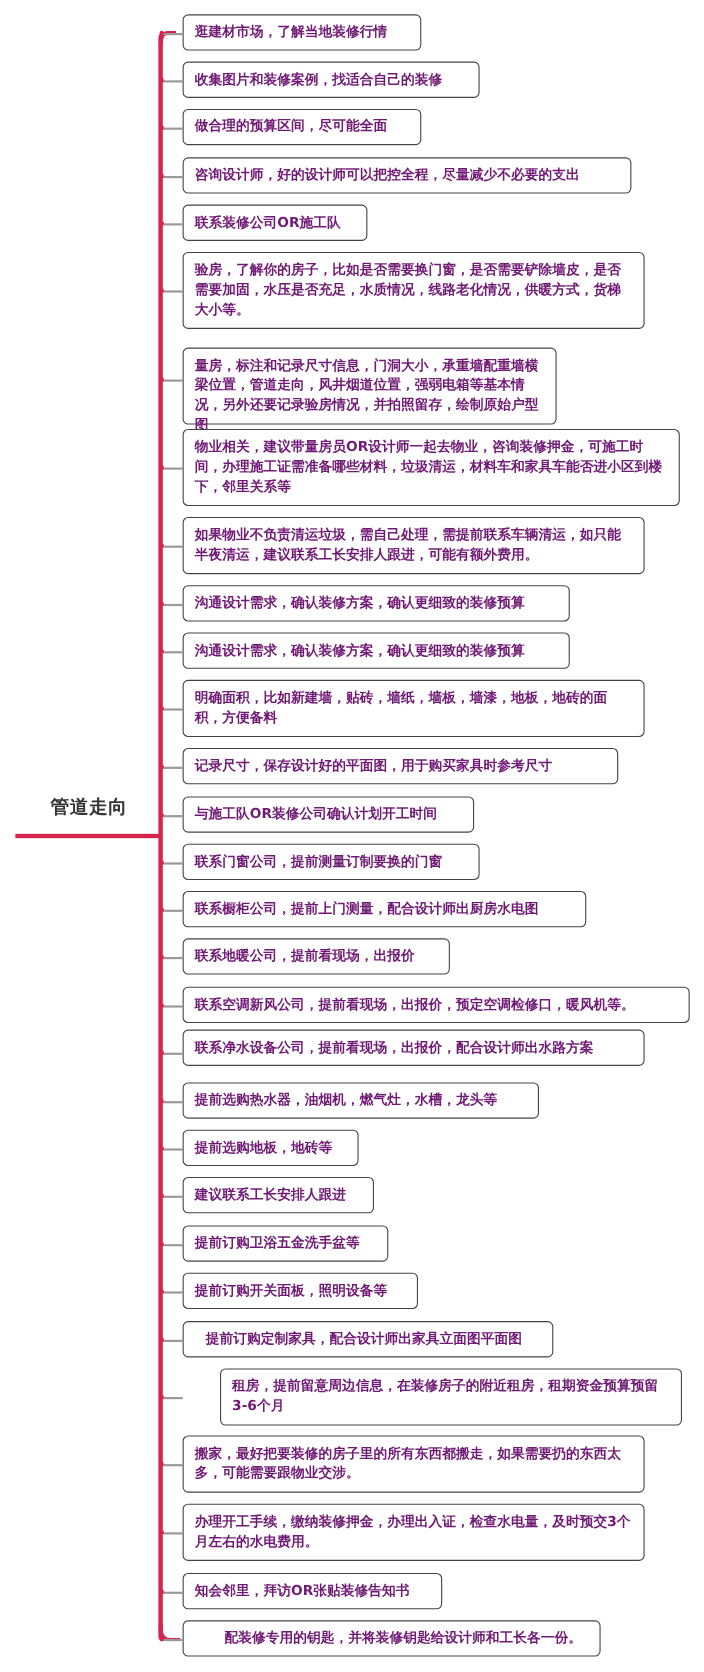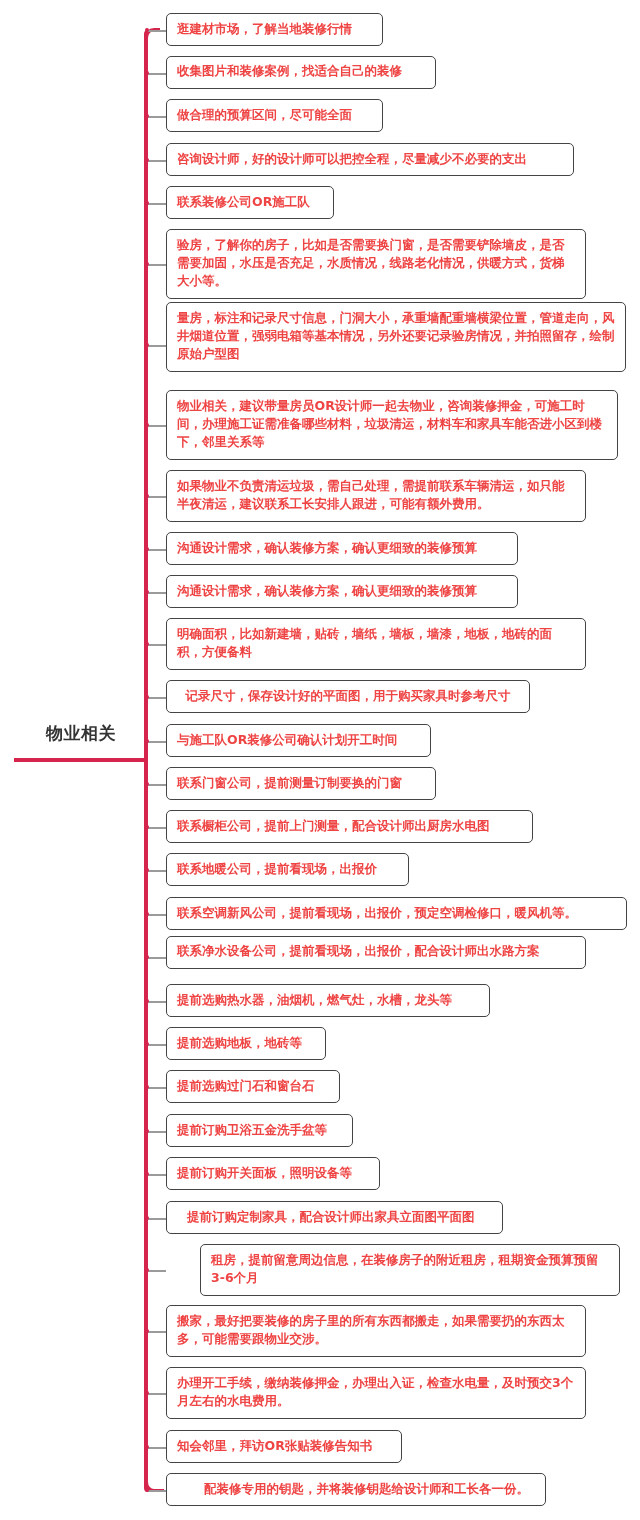--- a/index.html
+++ b/index.html
@@ -25,84 +25,84 @@
     position: absolute; left: 14px; top: 758px; width: 132px; height: 4px; background: #d5254d;
   }
   .root-label {
     position: absolute; left: 36px; top: 722px; width: 90px; text-align: center;
     font-size: 17px; font-weight: bold; color: #333333; letter-spacing: 0.5px;
   }
   .node {
     position: absolute; left: 166px;
     border: 1.5px solid #444444; border-radius: 5px; background: #ffffff;
     box-sizing: border-box; padding: 6px 10px 6px 10px;
-    font-size: 12.5px; font-weight: bold; color: #ef4444; line-height: 18px;
+    font-size: 12.5px; font-weight: bold; color: #701a75; line-height: 18px;
     white-space: pre-wrap;
   }
   .link {
     position: absolute; left: 148px; height: 1.5px; width: 18px; background: #9a9a9a;
   }
   .link::before {
     content: ""; position: absolute; left: -3px; top: -2px; width: 4px; height: 4px;
     border-radius: 2px; background: #d5254d;
   }
 </style>
 </head>
 <body>
 
 <div class="root-bar"></div>
-<div class="root-label">物业相关</div>
+<div class="root-label">管道走向</div>
 <div class="spine"></div>
 <div class="spine-top"></div>
 <div class="spine-bottom"></div>
 
 <div id="nodes">
     <div class="node" style="top: 13px; height: 33px; width: 217px;">逛建材市场，了解当地装修行情</div>
     <div class="link" style="top: 30px;"></div>
-    <div class="node" style="top: 56px; height: 33px; width: 270px; font-family: Liberation Mono, monospace;">收集图片和装修案例，找适合自己的装修</div>
+    <div class="node" style="top: 56px; height: 33px; width: 270px;">收集图片和装修案例，找适合自己的装修</div>
     <div class="link" style="top: 73px;"></div>
-    <div class="node" style="top: 99px; height: 33px; width: 217px;">做合理的预算区间，尽可能全面</div>
+    <div class="node" style="top: 99px; height: 33px; width: 217px; font-family: Liberation Mono, monospace;">做合理的预算区间，尽可能全面</div>
     <div class="link" style="top: 116px;"></div>
     <div class="node" style="top: 143px; height: 33px; width: 408px;">咨询设计师，好的设计师可以把控全程，尽量减少不必要的支出</div>
     <div class="link" style="top: 160px;"></div>
     <div class="node" style="top: 186px; height: 33px; width: 168px;">联系装修公司OR施工队</div>
     <div class="link" style="top: 203px;"></div>
     <div class="node" style="top: 229px; height: 70px; width: 420px; font-family: Liberation Serif, serif;">验房，了解你的房子，比如是否需要换门窗，是否需要铲除墙皮，是否需要加固，水压是否充足，水质情况，线路老化情况，供暖方式，货梯大小等。</div>
     <div class="link" style="top: 264px;"></div>
-    <div class="node" style="top: 302px; height: 70px; width: 460px;">量房，标注和记录尺寸信息，门洞大小，承重墙配重墙横梁位置，管道走向，风井烟道位置，强弱电箱等基本情况，另外还要记录验房情况，并拍照留存，绘制原始户型图</div>
+    <div class="node" style="top: 316px; height: 70px; width: 340px;">量房，标注和记录尺寸信息，门洞大小，承重墙配重墙横梁位置，管道走向，风井烟道位置，强弱电箱等基本情况，另外还要记录验房情况，并拍照留存，绘制原始户型图</div>
     <div class="link" style="top: 345px;"></div>
     <div class="node" style="top: 390px; height: 70px; width: 452px;">物业相关，建议带量房员OR设计师一起去物业，咨询装修押金，可施工时间，办理施工证需准备哪些材料，垃圾清运，材料车和家具车能否进小区到楼下，邻里关系等</div>
     <div class="link" style="top: 425px;"></div>
     <div class="node" style="top: 470px; height: 52px; width: 420px;">如果物业不负责清运垃圾，需自己处理，需提前联系车辆清运，如只能半夜清运，建议联系工长安排人跟进，可能有额外费用。</div>
     <div class="link" style="top: 496px;"></div>
     <div class="node" style="top: 532px; height: 33px; width: 352px;">沟通设计需求，确认装修方案，确认更细致的装修预算</div>
     <div class="link" style="top: 549px;"></div>
     <div class="node" style="top: 575px; height: 33px; width: 352px;">沟通设计需求，确认装修方案，确认更细致的装修预算</div>
     <div class="link" style="top: 592px;"></div>
     <div class="node" style="top: 618px; height: 52px; width: 420px;">明确面积，比如新建墙，贴砖，墙纸，墙板，墙漆，地板，地砖的面积，方便备料</div>
     <div class="link" style="top: 644px;"></div>
-    <div class="node" style="top: 680px; height: 33px; width: 364px; text-align: center;">记录尺寸，保存设计好的平面图，用于购买家具时参考尺寸</div>
+    <div class="node" style="top: 680px; height: 33px; width: 396px;">记录尺寸，保存设计好的平面图，用于购买家具时参考尺寸</div>
     <div class="link" style="top: 697px;"></div>
     <div class="node" style="top: 724px; height: 33px; width: 265px;">与施工队OR装修公司确认计划开工时间</div>
     <div class="link" style="top: 741px;"></div>
     <div class="node" style="top: 767px; height: 33px; width: 270px;">联系门窗公司，提前测量订制要换的门窗</div>
     <div class="link" style="top: 784px;"></div>
     <div class="node" style="top: 810px; height: 33px; width: 367px;">联系橱柜公司，提前上门测量，配合设计师出厨房水电图</div>
     <div class="link" style="top: 827px;"></div>
     <div class="node" style="top: 853px; height: 33px; width: 243px;">联系地暖公司，提前看现场，出报价</div>
     <div class="link" style="top: 870px;"></div>
     <div class="node" style="top: 897px; height: 33px; width: 461px;">联系空调新风公司，提前看现场，出报价，预定空调检修口，暖风机等。</div>
     <div class="link" style="top: 914px;"></div>
-    <div class="node" style="top: 936px; height: 33px; width: 420px; font-family: Liberation Mono, monospace;">联系净水设备公司，提前看现场，出报价，配合设计师出水路方案</div>
+    <div class="node" style="top: 936px; height: 33px; width: 420px;">联系净水设备公司，提前看现场，出报价，配合设计师出水路方案</div>
     <div class="link" style="top: 957px;"></div>
     <div class="node" style="top: 984px; height: 33px; width: 324px;">提前选购热水器，油烟机，燃气灶，水槽，龙头等</div>
     <div class="link" style="top: 1001px;"></div>
     <div class="node" style="top: 1027px; height: 33px; width: 160px;">提前选购地板，地砖等</div>
     <div class="link" style="top: 1044px;"></div>
-    <div class="node" style="top: 1070px; height: 33px; width: 174px;">提前选购过门石和窗台石</div>
+    <div class="node" style="top: 1070px; height: 33px; width: 174px;">建议联系工长安排人跟进</div>
     <div class="link" style="top: 1087px;"></div>
     <div class="node" style="top: 1114px; height: 33px; width: 187px;">提前订购卫浴五金洗手盆等</div>
     <div class="link" style="top: 1131px;"></div>
     <div class="node" style="top: 1157px; height: 33px; width: 214px;">提前订购开关面板，照明设备等</div>
     <div class="link" style="top: 1174px;"></div>
     <div class="node" style="top: 1201px; height: 33px; width: 337px; padding-left: 20px;">提前订购定制家具，配合设计师出家具立面图平面图</div>
     <div class="link" style="top: 1218px;"></div>
     <div class="node" style="top: 1244px; height: 52px; width: 420px; margin-left: 34px;">租房，提前留意周边信息，在装修房子的附近租房，租期资金预算预留3-6个月</div>
     <div class="link" style="top: 1270px;"></div>
     <div class="node" style="top: 1305px; height: 52px; width: 420px;">搬家，最好把要装修的房子里的所有东西都搬走，如果需要扔的东西太多，可能需要跟物业交涉。</div>

